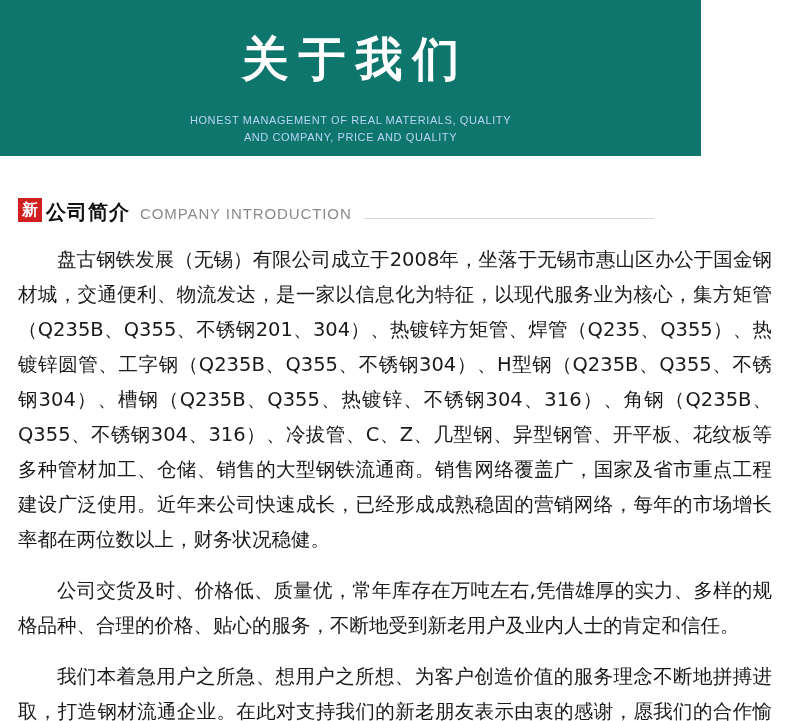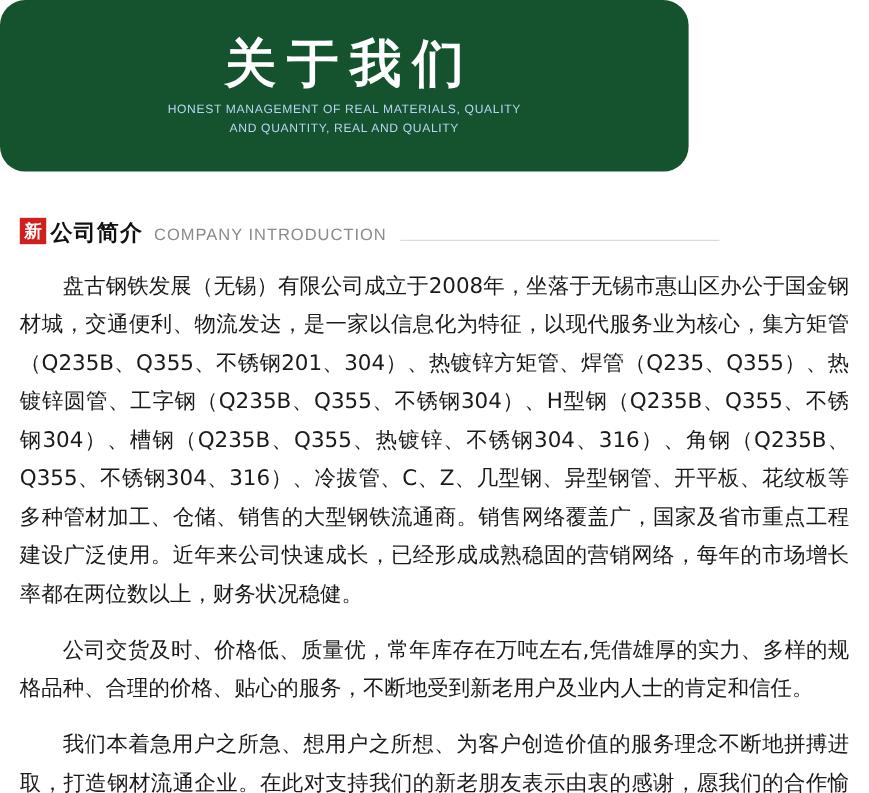--- a/index.html
+++ b/index.html
@@ -16,42 +16,41 @@
   .page {
     position: relative;
     width: 790px;
     height: 721px;
     background: #ffffff;
   }
 
   
   .banner {
     position: relative;
-    width: 626px;
+    width: 701px;
     height: 156px;
-    background: #14532d;
+    background: #0f766e;
     box-sizing: border-box;
     display: flex;
     flex-direction: column;
     align-items: center;
     justify-content: flex-start;
     padding-top: 30px;
-    border-radius: 23px;
   }
   .banner-title {
     color: #ffffff;
     font-size: 47px;
     letter-spacing: 10px;
     font-weight: bold;
     line-height: 58px;
     text-indent: 10px;
     font-family: "DejaVu Sans", "Liberation Sans", sans-serif;
   }
   .banner-sub {
-    margin-top: 4px;
+    margin-top: 24px;
     color: #b9d5f5;
     font-size: 11px;
     letter-spacing: 0.6px;
     line-height: 17px;
     text-align: center;
     max-width: 420px;
     font-family: "Liberation Sans", sans-serif;
   }
 
   
@@ -125,21 +124,21 @@
 </style>
 </head>
 <body>
 
 <div class="page">
 
   <div class="banner">
     <div class="banner-title">关于我们</div>
     <div class="banner-sub">
       <div>HONEST MANAGEMENT OF REAL MATERIALS, QUALITY</div>
-      <div>AND QUANTITY, REAL AND QUALITY</div>
+      <div>AND COMPANY, PRICE AND QUALITY</div>
     </div>
   </div>
 
   <div class="section-head">
     <div class="head-mark">新</div>
     <div class="head-cn">公司简介</div>
     <div class="head-en">COMPANY INTRODUCTION</div>
     <div class="head-rule"></div>
   </div>
 

